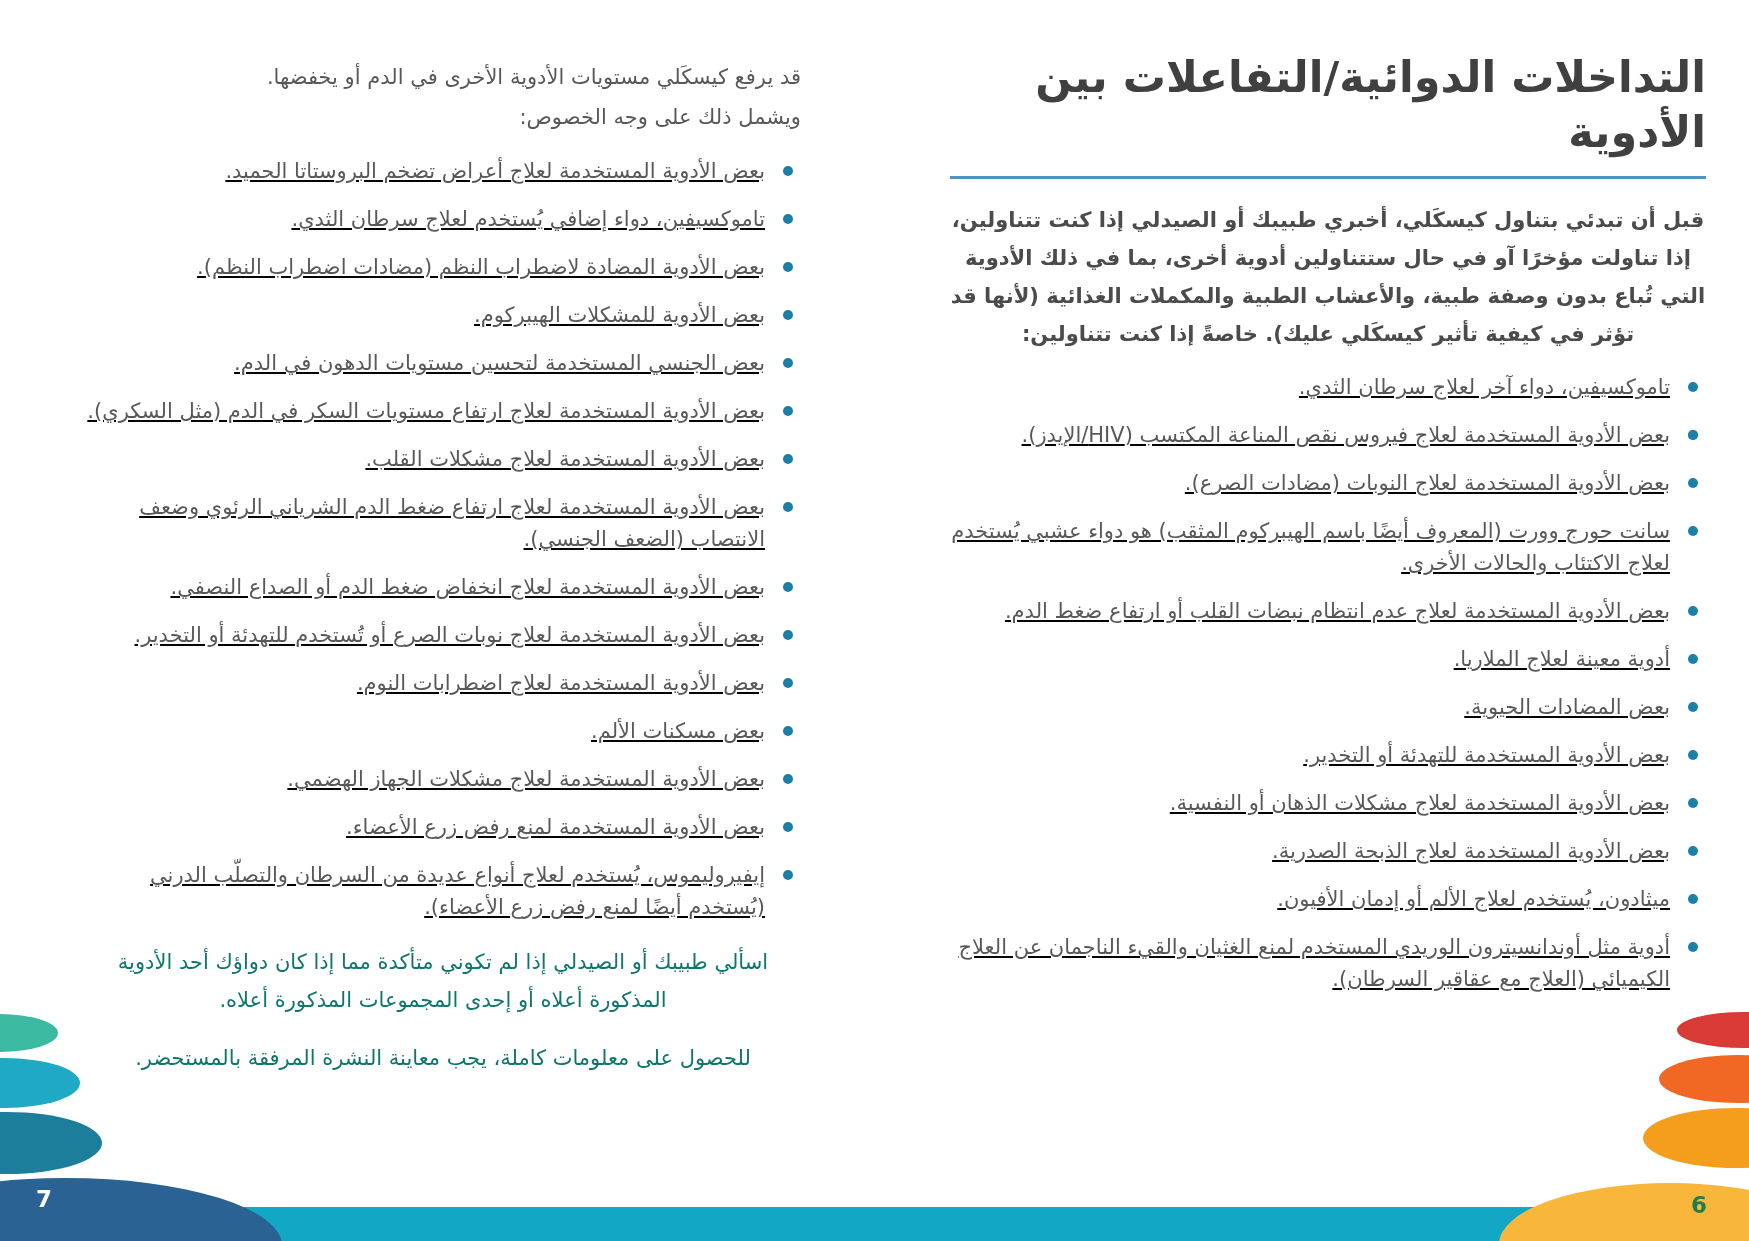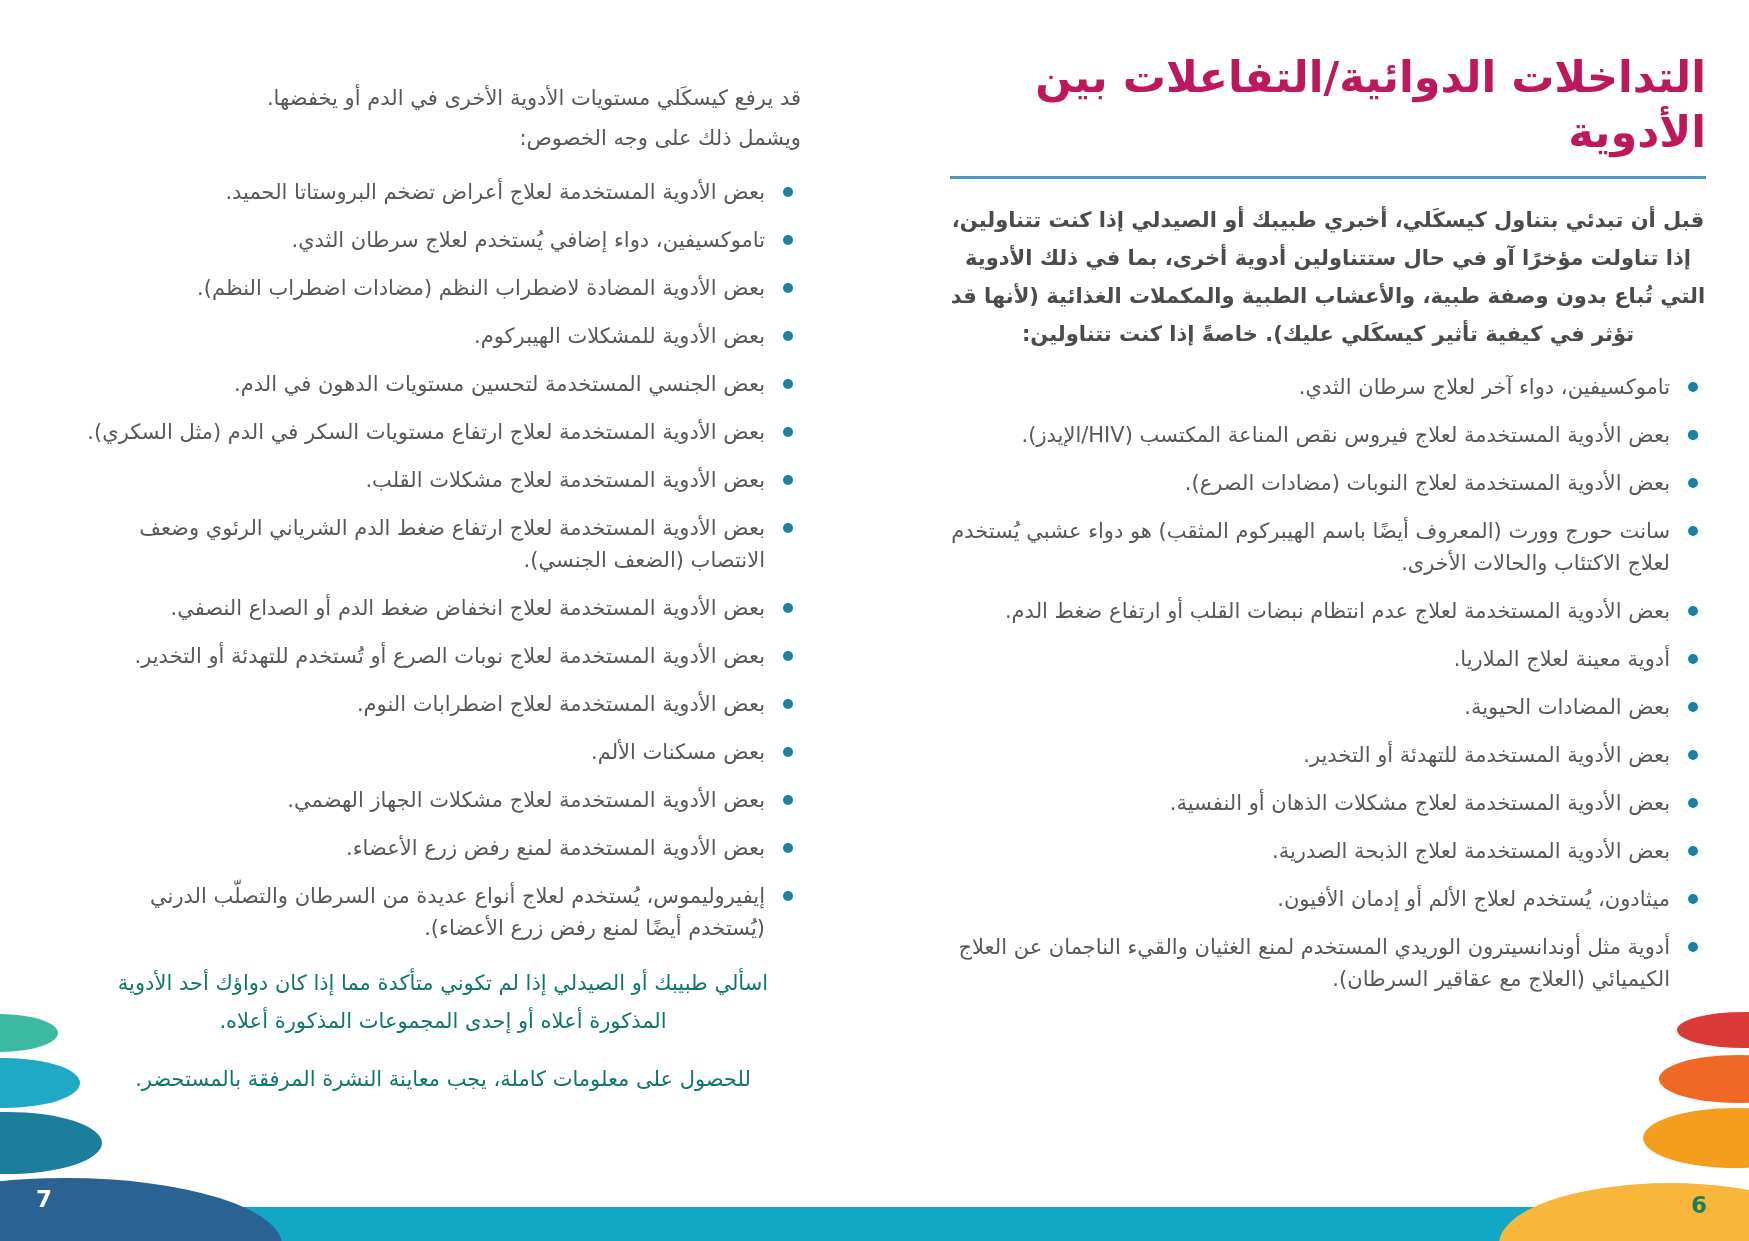--- a/index.html
+++ b/index.html
@@ -19,57 +19,58 @@
     position: absolute;
     top: 50px;
     left: 950px;
     width: 756px;
     direction: rtl;
     text-align: right;
   }
   .doc-title {
     font-size: 43px;
     font-weight: bold;
-    color: #be185d;
+    color: #404040;
     line-height: 1.28;
   }
   .title-rule {
     height: 3px;
     background: #4E95BD;
     margin: 16px 0 22px 0;
     border: none;
   }
   .intro-bold {
     font-size: 21px;
     font-weight: bold;
     color: #4B4B4D;
     line-height: 38px;
     text-align: center;
   }
 
   
   .page-left {
     position: absolute;
-    top: 78px;
+    top: 57px;
     left: 85px;
     width: 716px;
     direction: rtl;
     text-align: right;
   }
   .intro-regular {
     font-size: 21px;
     color: #58585A;
     line-height: 40px;
   }
 
   
   ul.drug-list {
     list-style: none;
     margin-top: 18px;
     direction: rtl;
+    text-decoration: underline;
   }
   ul.drug-list li {
     position: relative;
     padding-right: 36px;
     font-size: 21px;
     color: #58585A;
     line-height: 32px;
     margin-bottom: 16px;
     text-align: right;
   }

